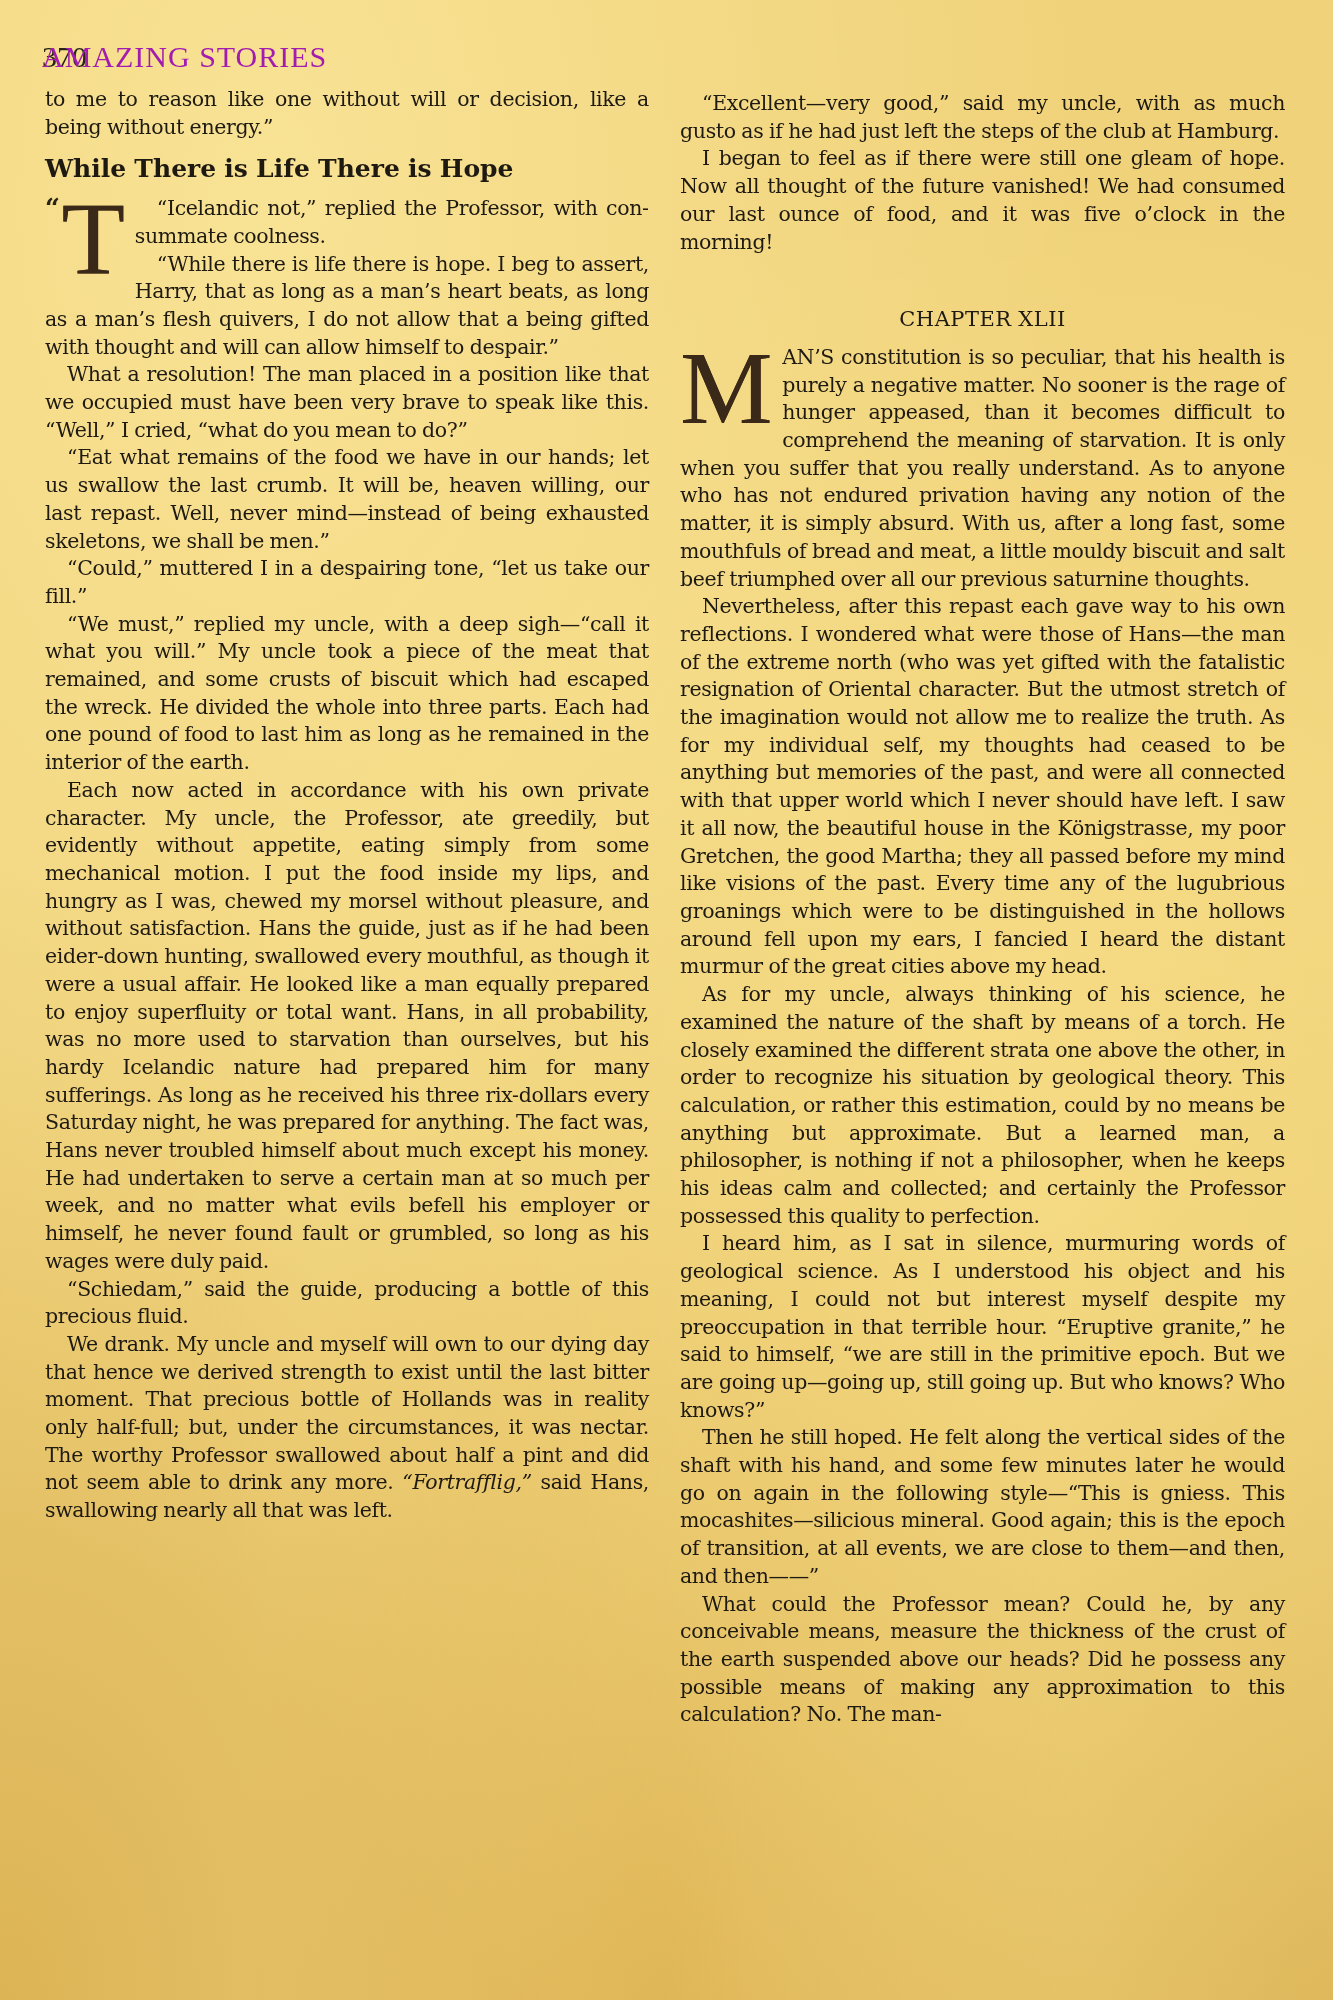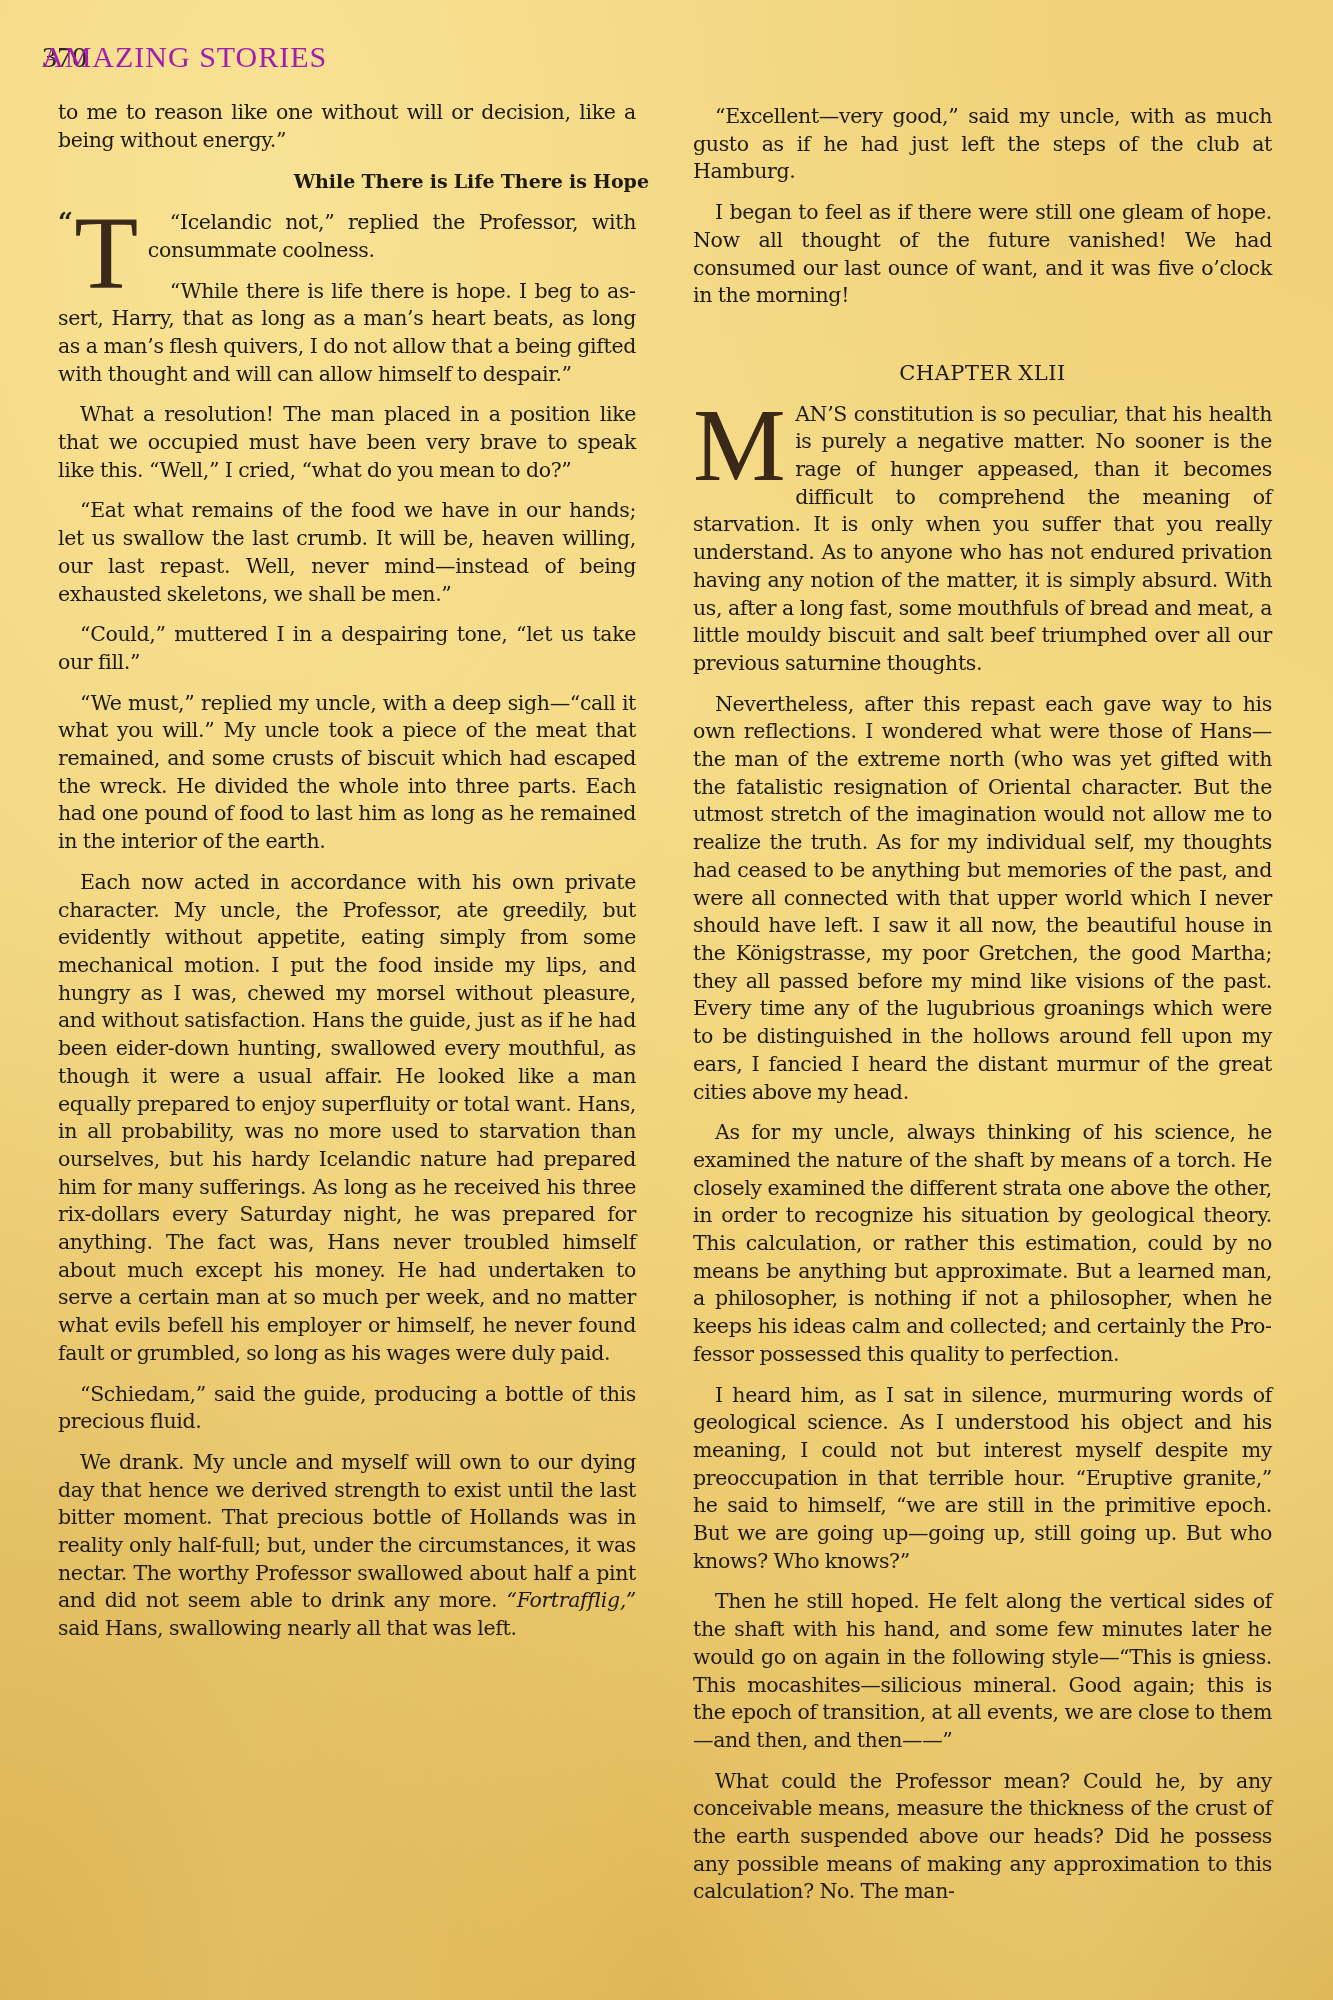--- a/index.html
+++ b/index.html
@@ -30,25 +30,25 @@
   .column {
     position: absolute; top: 86px;
     font-family: "DejaVu Serif", serif;
     font-size: 20.5px; line-height: 27.7px;
     text-align: justify; hyphens: manual;
     letter-spacing: -0.35px;
     word-spacing: -0.5px;
   }
   .col-left { left: 45px; width: 604px; }
   .col-right { left: 680px; width: 605px; top: 90px; }
-  p { margin: 13px; text-indent: 22px; }
+  p { margin: 0; text-indent: 22px; }
   p.noindent { text-indent: 0; }
   .subhead {
-    text-align: right; text-indent: 0;
-    font-size: 19px; font-weight: bold; letter-spacing: 0px;
+    text-align: left; text-indent: 0;
+    font-size: 25px; font-weight: bold; letter-spacing: 0px;
     margin: 14px 0 12px 0;
   }
   .chapter {
     text-align: center; text-indent: 0; font-size: 21px;
     margin: 50px 0 10px 0; letter-spacing: 0.5px;
   }
   .dropcap-para { text-indent: 0; }
   .dropcap {
     float: left;
     font-family: "Liberation Serif", serif;
@@ -83,21 +83,21 @@
   <p>“Eat what remains of the food we have in our hands; let us swallow the last crumb.  It will be, heaven willing, our last repast.  Well, never mind—instead of being exhausted skeletons, we shall be men.”</p>
   <p>“Could,” muttered I in a despairing tone, “let us take our fill.”</p>
   <p>“We must,” replied my uncle, with a deep sigh—“call it what you will.”  My uncle took a piece of the meat that remained, and some crusts of biscuit which had escaped the wreck.  He divided the whole into three parts.  Each had one pound of food to last him as long as he remained in the interior of the earth.</p>
   <p>Each now acted in accordance with his own pri­vate character.  My uncle, the Professor, ate greed­ily, but evidently without appetite, eating simply from some mechanical motion.  I put the food in­side my lips, and hungry as I was, chewed my morsel without pleasure, and without satisfaction.  Hans the guide, just as if he had been eider-down hunting, swallowed every mouthful, as though it were a usual affair.  He looked like a man equally prepared to enjoy superfluity or total want.  Hans, in all probability, was no more used to starvation than ourselves, but his hardy Icelandic nature had prepared him for many sufferings.  As long as he received his three rix-dollars every Saturday night, he was prepared for anything.  The fact was, Hans never troubled himself about much except his money.  He had undertaken to serve a certain man at so much per week, and no matter what evils befell his employer or himself, he never found fault or grumbled, so long as his wages were duly paid.</p>
   <p>“Schiedam,” said the guide, producing a bottle of this precious fluid.</p>
   <p><span>We drank.  My uncle and myself will own to our dying day that hence we derived strength to exist until the last bitter moment.  That precious bottle of Hollands was in reality only half-full; but, under the circumstances, it was nectar.  The worthy Professor swallowed about half a pint and did not seem able to drink any more.  </span><em>“Fortrafflig,”</em><span> said Hans, swallowing nearly all that was left.</span></p>
 </div>
 
 <div class="column col-right">
   <p>“Excellent—very good,” said my uncle, with as much gusto as if he had just left the steps of the club at Hamburg.</p>
-  <p>I began to feel as if there were still one gleam of hope.  Now all thought of the future vanished!  We had consumed our last ounce of want, and it was five o’clock in the morning!</p>
+  <p>I began to feel as if there were still one gleam of hope.  Now all thought of the future vanished!  We had consumed our last ounce of food, and it was five o’clock in the morning!</p>
   <p class="chapter">CHAPTER XLII</p>
   <p class="dropcap-para">
     <span class="dropcap">M</span><span>AN’S constitution is so peculiar, that his health is purely a negative matter.  No sooner is the rage of hunger appeased, than it becomes difficult to comprehend the mean­ing of starvation.  It is only when you suffer that you really understand.  As to anyone who has not endured privation having any notion of the matter, it is simply absurd.  With us, after a long fast, some mouthfuls of bread and meat, a little mouldy bis­cuit and salt beef triumphed over all our previous saturnine thoughts.</span>
   </p>
   <p>Nevertheless, after this repast each gave way to his own reflections.  I wondered what were those of Hans—the man of the extreme north (who was yet gifted with the fatalistic resignation of Oriental character.  But the utmost stretch of the imagina­tion would not allow me to realize the truth.  As for my individual self, my thoughts had ceased to be anything but memories of the past, and were all connected with that upper world which I never should have left.  I saw it all now, the beautiful house in the Königstrasse, my poor Gretchen, the good Martha; they all passed before my mind like visions of the past.  Every time any of the lugubri­ous groanings which were to be distinguished in the hollows around fell upon my ears, I fancied I heard the distant murmur of the great cities above my head.</p>
   <p>As for my uncle, always thinking of his science, he examined the nature of the shaft by means of a torch.  He closely examined the different strata one above the other, in order to recognize his situation by geological theory.  This calculation, or rather this estimation, could by no means be anything but approximate.  But a learned man, a philosopher, is nothing if not a philosopher, when he keeps his ideas calm and collected; and certainly the Pro­fessor possessed this quality to perfection.</p>
   <p>I heard him, as I sat in silence, murmuring words of geological science.  As I understood his object and his meaning, I could not but interest myself de­spite my preoccupation in that terrible hour.  “Erup­tive granite,” he said to himself, “we are still in the primitive epoch.  But we are going up—going up, still going up.  But who knows?  Who knows?”</p>
   <p>Then he still hoped.  He felt along the vertical sides of the shaft with his hand, and some few min­utes later he would go on again in the following style—“This is gniess.  This mocashites—silicious mineral.  Good again; this is the epoch of transi­tion, at all events, we are close to them—and then, and then——”</p>
   <p>What could the Professor mean?  Could he, by any conceivable means, measure the thickness of the crust of the earth suspended above our heads?  Did he possess any possible means of making any ap­proximation to this calculation?  No.  The man-</p>
 </div>

